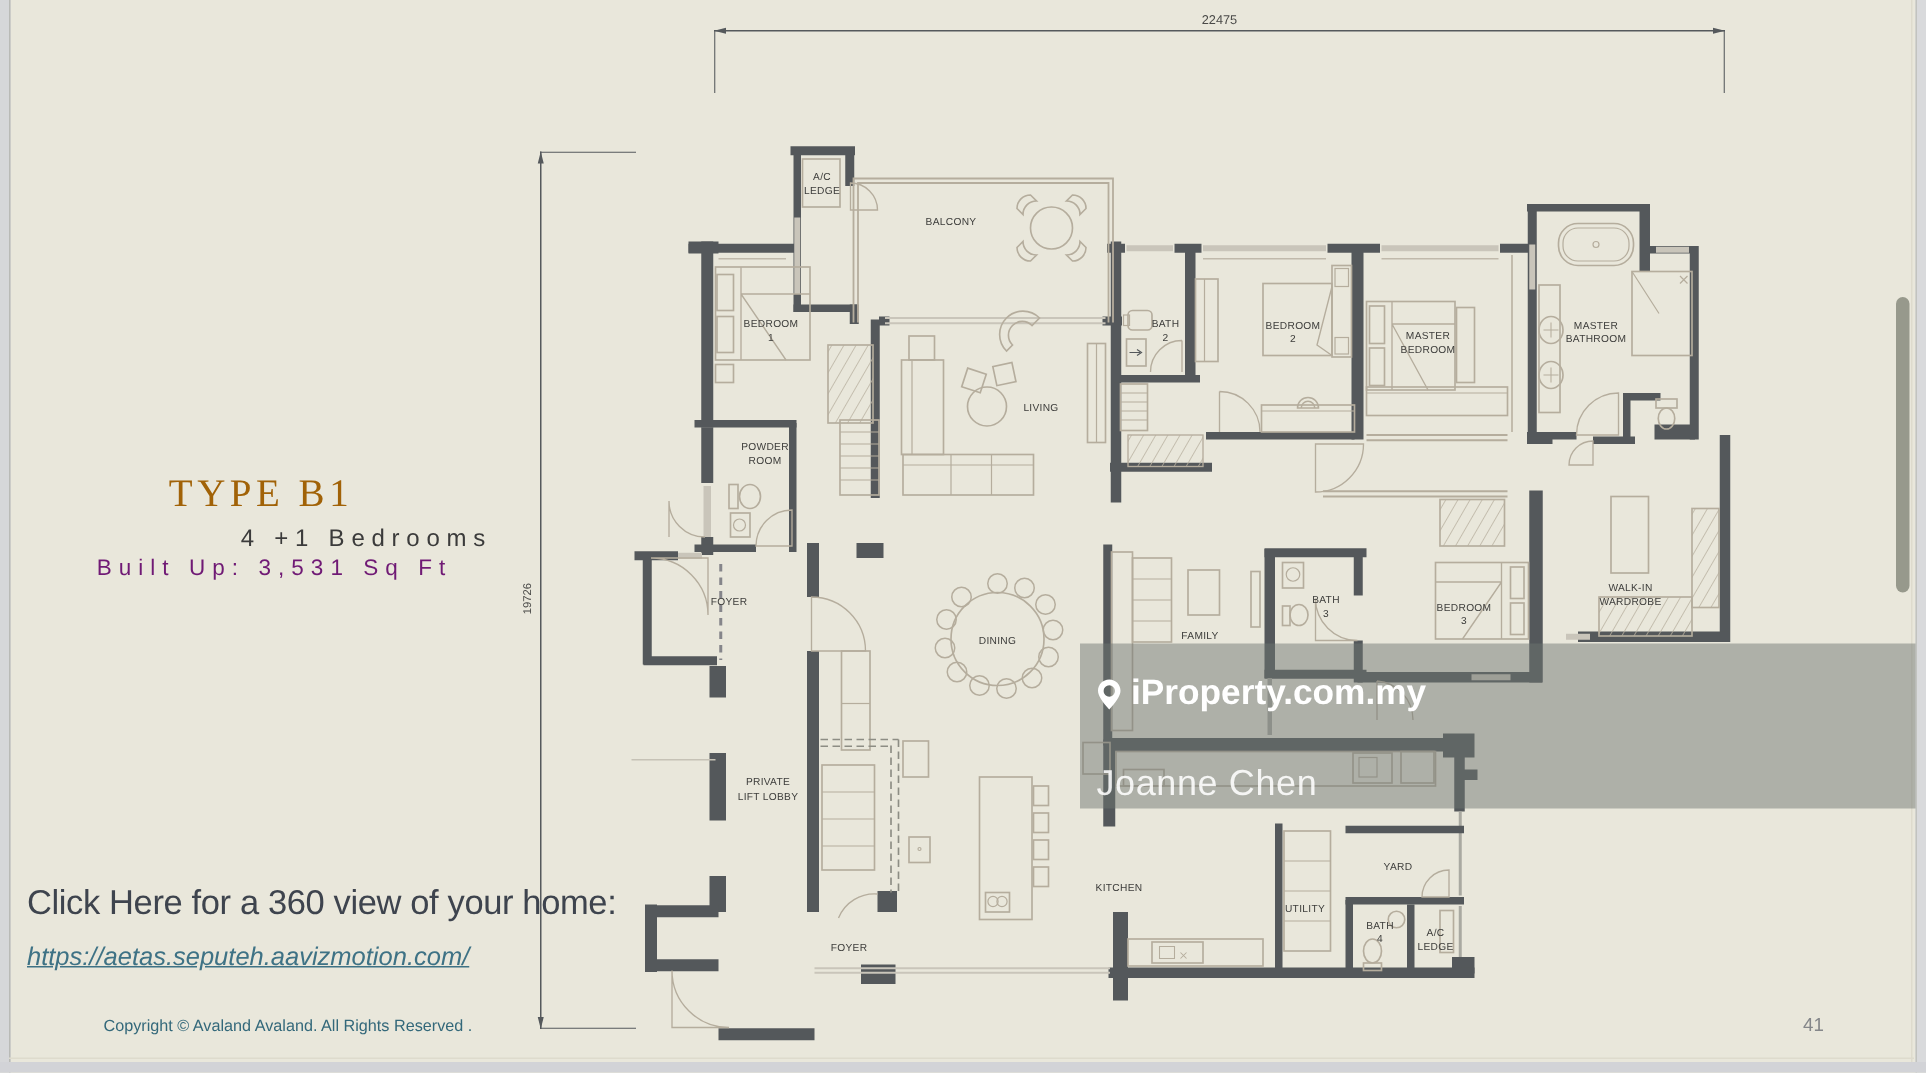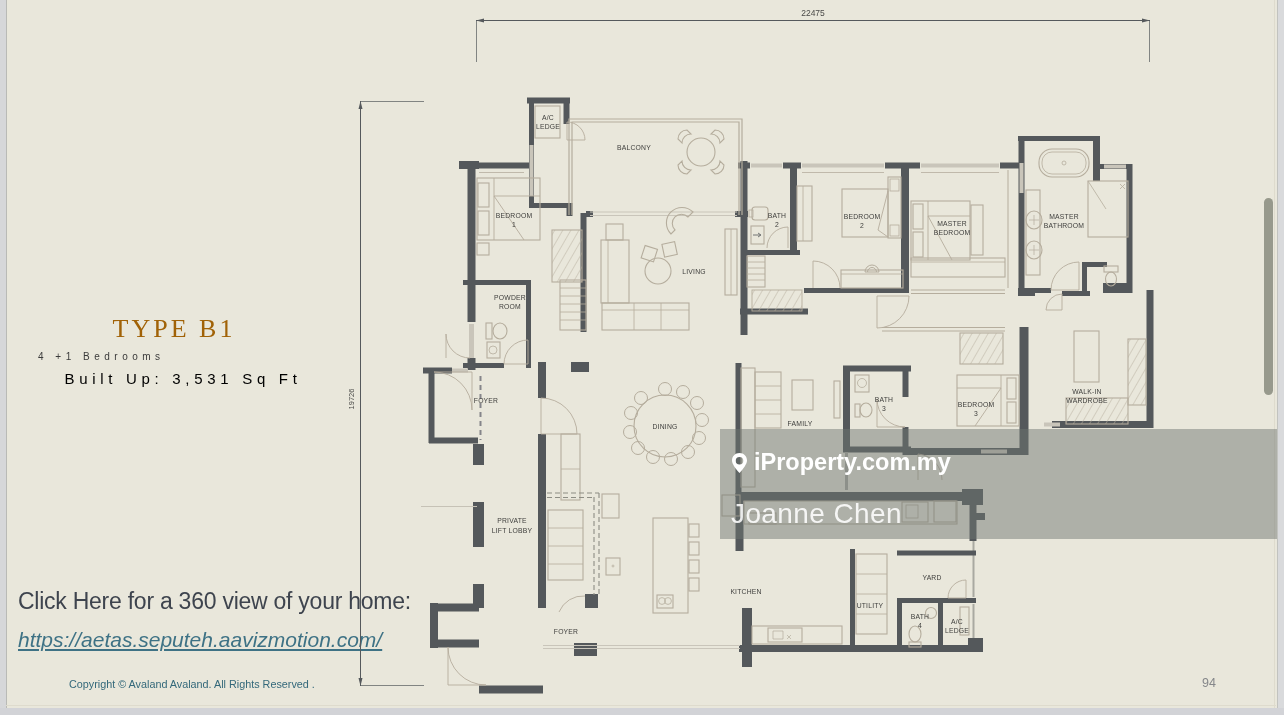--- a/index.html
+++ b/index.html
@@ -12,34 +12,34 @@
 <div class="abs" style="left:0;top:0;width:1284px;height:715px;background:#e9e7db;"></div>
 
 <div class="abs" style="left:0;top:0;width:6px;height:715px;background:#d6d7d9;border-right:1px solid #b9bab6;"></div>
 
 <div class="abs" style="left:1277px;top:0;width:7px;height:715px;background:#d9dadc;border-left:1px solid #c2c3bf;"></div>
 
 <div class="abs" style="left:0;top:708px;width:1284px;height:7px;background:#d2d3d7;"></div>
 
 <div class="abs" style="left:54px;top:314px;width:240px;text-align:center;font-family:'Liberation Serif',serif;font-size:26px;letter-spacing:3px;color:#a16207;">TYPE B1</div>
 
-<div class="abs" style="left:38px;top:351px;width:290px;text-align:left;font-size:10px;letter-spacing:4.5px;color:#3b3b3b;">4 +1 Bedrooms</div>
-
-<div class="abs" style="left:38px;top:370px;width:290px;text-align:center;font-size:15px;letter-spacing:4.7px;color:#000000;">Built Up: 3,531 Sq Ft</div>
+<div class="abs" style="left:38px;top:351px;width:290px;text-align:right;font-size:16px;letter-spacing:4.5px;color:#3b3b3b;">4 +1 Bedrooms</div>
+
+<div class="abs" style="left:38px;top:370px;width:290px;text-align:center;font-size:15px;letter-spacing:4.7px;color:#701a75;">Built Up: 3,531 Sq Ft</div>
 
 <div class="abs" style="left:18px;top:588px;width:420px;font-size:23px;letter-spacing:-0.25px;color:#3e444e;">Click Here for a 360 view of your home:</div>
 
-<div class="abs" style="left:18px;top:628px;width:420px;font-size:21px;font-style:italic;color:#3e7285;"><span style="text-decoration:underline;">https://aetas.seputeh.aavizmotion.com/</span></div>
+<div class="abs" style="left:18px;top:628px;width:420px;font-size:17px;font-style:italic;color:#3e7285;"><span style="text-decoration:underline;">https://aetas.seputeh.aavizmotion.com/</span></div>
 
 <div class="abs" style="left:69px;top:678px;width:300px;font-size:10.8px;color:#33687a;">Copyright © Avaland Avaland. All Rights Reserved .</div>
 
 <div class="abs" style="left:6px;top:705px;width:1270px;height:1px;background:#dedbcd;"></div>
 <div class="abs" style="left:1274px;top:0;width:1px;height:708px;background:#dedbcd;"></div>
 
-<div class="abs" style="left:1202px;top:676px;font-size:12.5px;color:#85878a;">94</div>
+<div class="abs" style="left:1202px;top:676px;font-size:12.5px;color:#85878a;">41</div>
 
 <svg class="abs" style="left:0;top:0;" width="1284" height="715" viewBox="0 0 1284 715">
 <defs>
 <pattern id="hatch" width="7" height="8" patternUnits="userSpaceOnUse" patternTransform="rotate(30)">
 <line x1="0" y1="0" x2="0" y2="8" stroke="#b9b1a1" stroke-width="1"></line>
 </pattern>
 </defs>
 <g id="plan" stroke-linecap="butt" fill="none">
 
 <g stroke="#55595c" stroke-width="1">
@@ -571,15 +571,15 @@
 </g>
 </svg>
 
 <div class="abs" style="left:720px;top:429px;width:557px;height:110px;background:rgba(110,117,112,0.48);"></div>
 
 <svg class="abs" style="left:731px;top:452px;" width="250" height="26" viewBox="0 0 250 26">
 <path d="M8.5,1 C4.2,1 1,4.4 1,8.5 C1,11.8 4.1,16.1 8.5,21 C12.9,16.1 16,11.8 16,8.5 C16,4.4 12.8,1 8.5,1 Z M8.5,4.9 A3.8,3.8 0 1 1 8.5,12.5 A3.8,3.8 0 1 1 8.5,4.9 Z" fill="#fff"></path>
 <text x="23" y="17.5" font-family="Liberation Sans,sans-serif" font-size="23.5" font-weight="bold" fill="#fff">iProperty.com.my</text>
 </svg>
 
-<div class="abs" style="left:731px;top:498px;font-size:28px;color:rgba(255,255,255,0.87);letter-spacing:0.4px;">Joanne Chen</div>
+<div class="abs" style="left:731px;top:509px;font-size:24px;color:rgba(255,255,255,0.87);letter-spacing:0.4px;">Joanne Chen</div>
 
 <div class="abs" style="left:1264px;top:198px;width:9px;height:197px;background:#97998c;border-radius:5px;"></div>
 
 </body></html>

